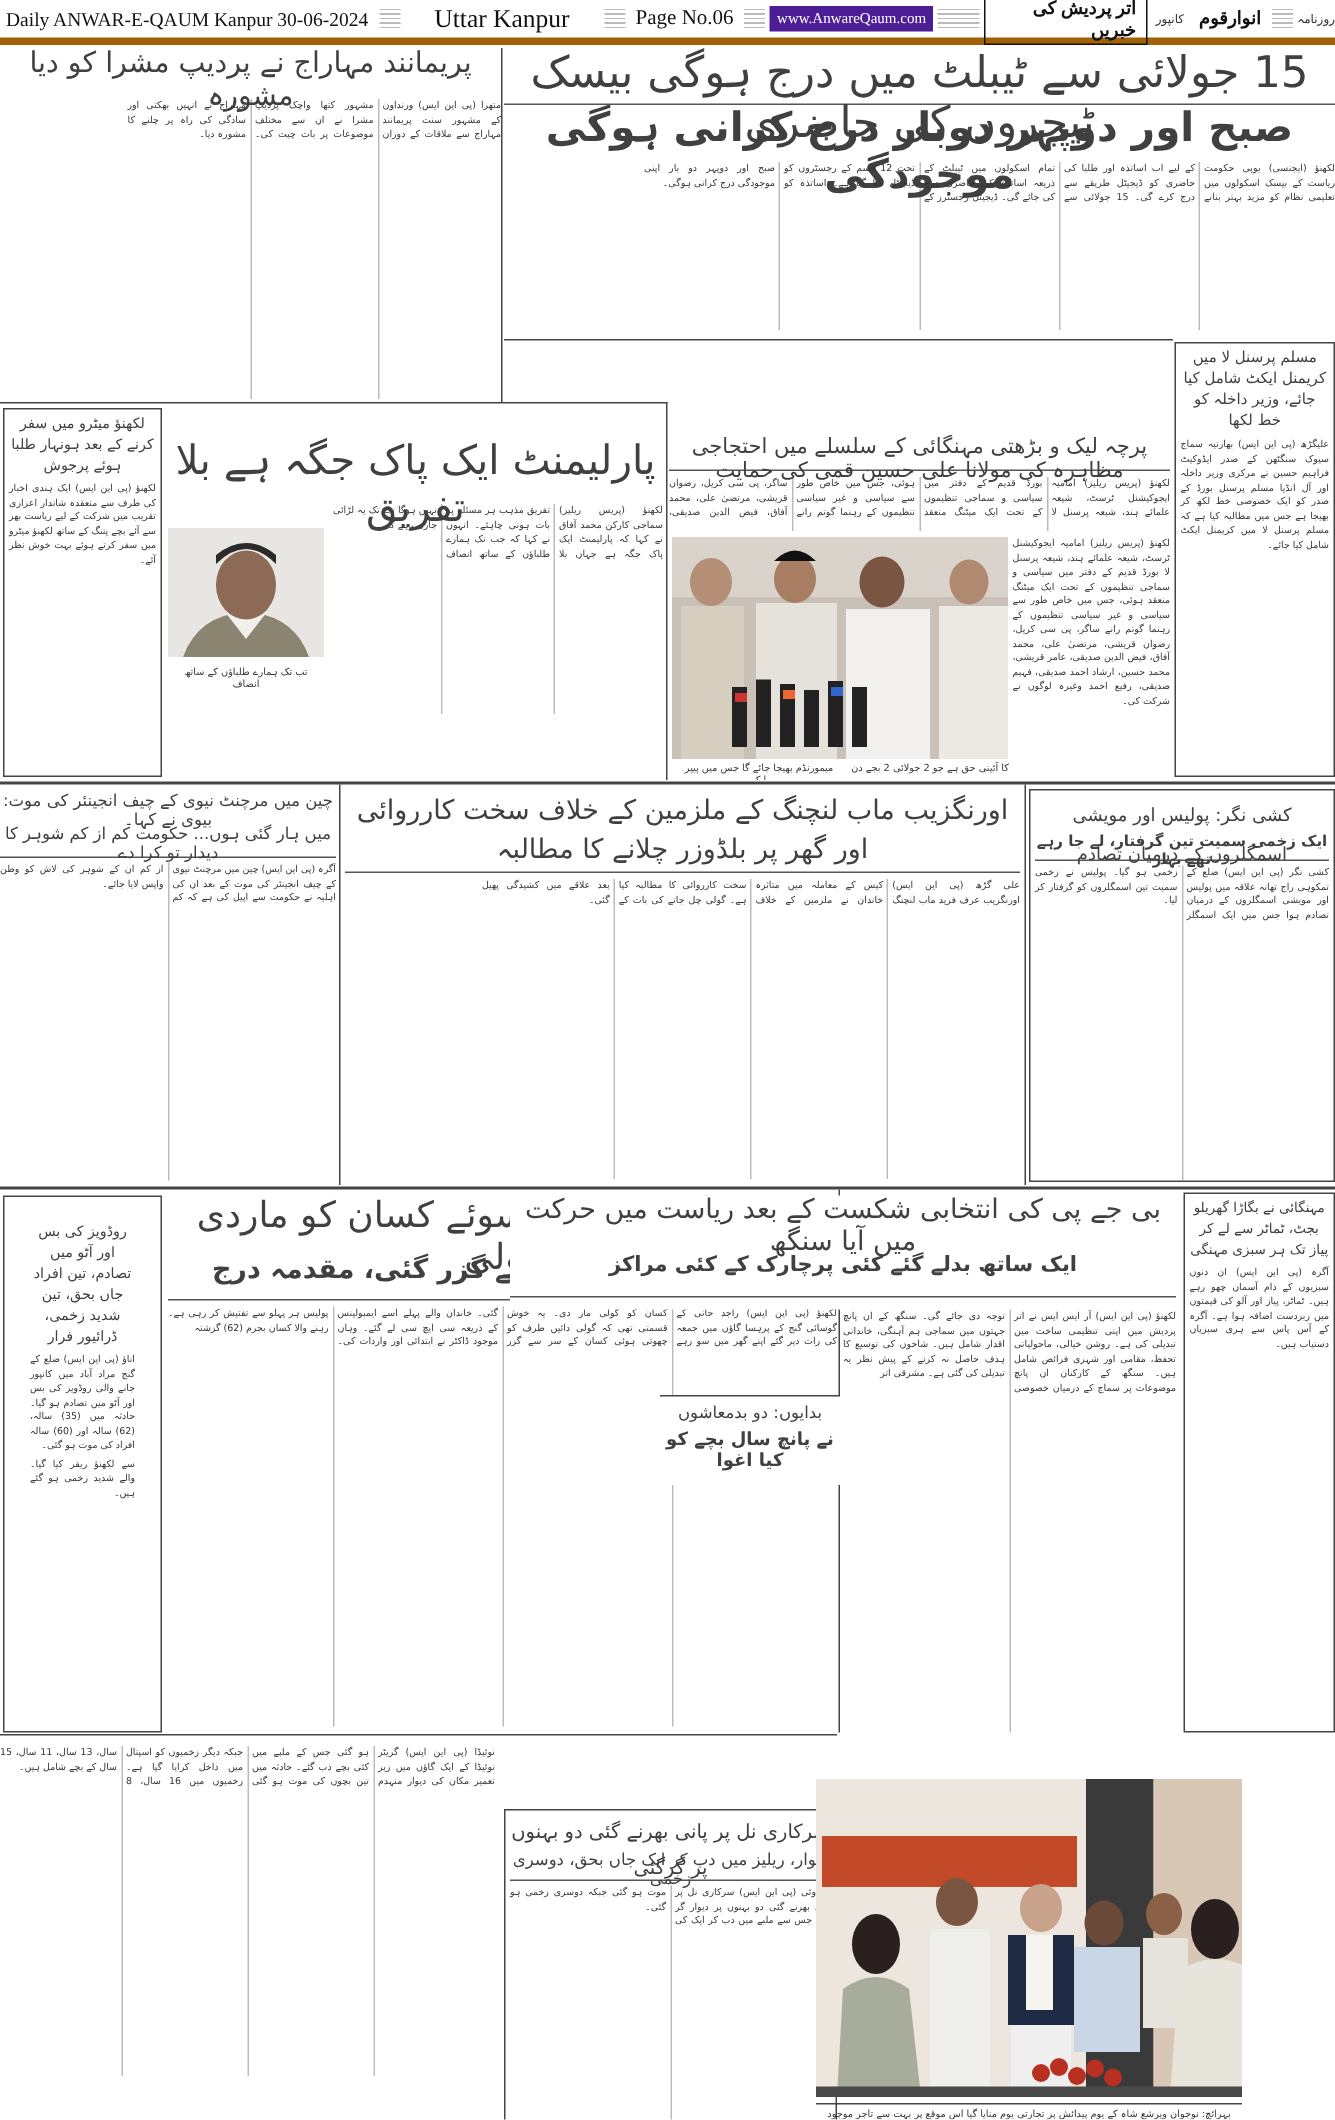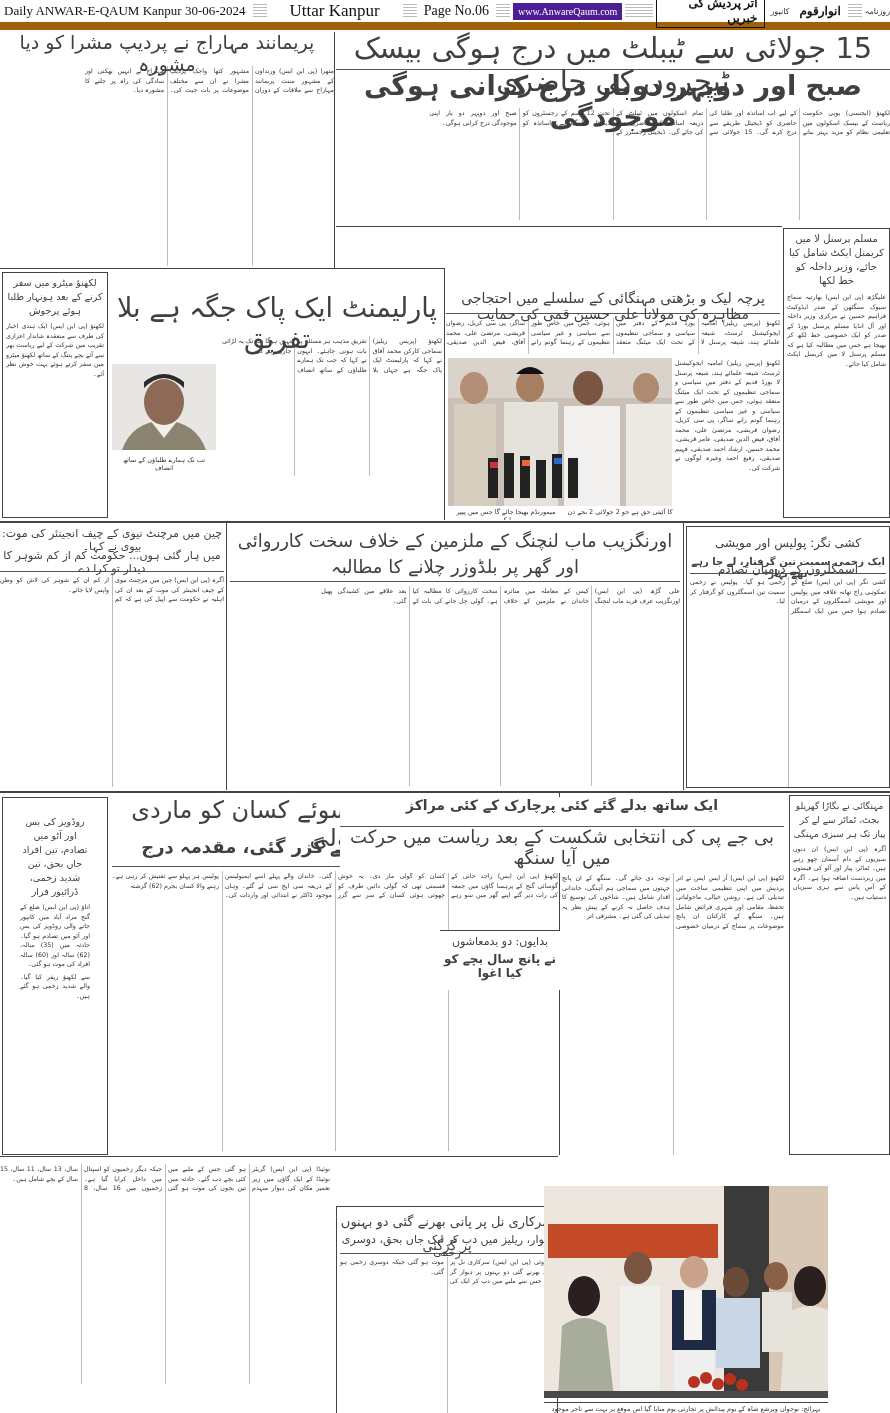--- a/index.html
+++ b/index.html
@@ -1,17 +1,17 @@
 <!DOCTYPE html>
 <html><head>
 <meta charset="utf-8">
 <style>
 *{box-sizing:border-box;margin:0;padding:0}
 body{width:890px;height:1413px;background:#fff;font-family:"DejaVu Sans",sans-serif;color:#111;position:relative;overflow:hidden}
-.hdr{position:absolute;left:0;top:0;width:890px;height:30px;background:#fff;border-bottom:8px solid #a16207;display:flex;align-items:center;font-family:"Liberation Serif",serif}
+.hdr{position:absolute;left:0;top:0;width:890px;height:30px;background:#fff;border-bottom:5px solid #a16207;display:flex;align-items:center;font-family:"Liberation Serif",serif}
 .hdr .en{font-size:13px;padding:0 4px;white-space:nowrap}
 .hdr .sep{flex:0 0 14px;height:14px;background:repeating-linear-gradient(#bbb 0 1px,#fff 1px 3px);margin:0 3px}
 .hdr .state{font-size:17px;padding:0 20px}
 .hdr .page{font-size:14px}
 .hdr .web{background:#4c1d95;color:#fff;font-size:10px;padding:3px 5px}
 .hdr .ur{font-size:12px;border:1.5px solid #111;padding:1px 6px;direction:rtl;font-weight:bold}
 .hdr .mast{font-size:12px;direction:rtl;font-weight:bold;padding:0 4px}
 .hdr .small{font-size:8px;direction:rtl;color:#333}
 .box{position:absolute;overflow:hidden;direction:rtl}
 .headline{direction:rtl;text-align:center;font-family:"DejaVu Sans",sans-serif;line-height:1.15;color:#404040}
@@ -60,21 +60,21 @@
 <div class="rule" style="left:0;top:268px;width:445px;height:1px"></div>
 
 <div class="box bordered" style="left:2px;top:272px;width:106px;height:246px;padding:3px">
   <div class="headline" style="font-size:9.5px;line-height:14px">لکھنؤ میٹرو میں سفر کرنے کے بعد ہونہار طلبا ہوئے پرجوش</div>
   <div class="body" style="margin-top:3px">لکھنؤ (پی این ایس) ایک ہندی اخبار کی طرف سے منعقدہ شاندار اعزازی تقریب میں شرکت کے لیے ریاست بھر سے آئے بچے پتنگ کے ساتھ لکھنؤ میٹرو میں سفر کرتے ہوئے بہت خوش نظر آئے۔</div>
 </div>
 
 <div class="box" style="left:112px;top:292px;width:330px;height:228px">
   <div class="headline" style="font-size:27px;height:40px">پارلیمنٹ ایک پاک جگہ ہے بلا تفریق</div>
   <div class="body" style="column-count:3;height:140px;width:220px;margin-top:4px;float:right">لکھنؤ (پریس ریلیز) سماجی کارکن محمد آفاق نے کہا کہ پارلیمنٹ ایک پاک جگہ ہے جہاں بلا تفریق مذہب ہر مسئلہ پر بات ہونی چاہئے۔ انہوں نے کہا کہ جب تک ہمارے طلباؤں کے ساتھ انصاف نہیں ہوگا تب تک یہ لڑائی جاری رہے گی۔</div>
-  <div style="float:left;width:104px;margin-top:32px">
+  <div style="float:left;width:104px;margin-top:20px">
     <svg width="104" height="86" viewBox="0 0 104 86">
       <rect width="104" height="86" fill="#e8e6e2"></rect>
       <path d="M10 86 Q20 58 52 56 Q84 58 94 86Z" fill="#8a8470"></path>
       <path d="M38 56 L52 74 L66 56Z" fill="#f0efea"></path>
       <ellipse cx="52" cy="38" rx="20" ry="23" fill="#8d6a55"></ellipse>
       <path d="M32 24 Q52 4 72 24 L72 18 Q52 2 32 18Z" fill="#2a2a2a"></path>
     </svg>
     <div class="cap">تب تک ہمارے طلباؤں کے ساتھ انصاف</div>
   </div>
 </div>
@@ -148,22 +148,22 @@
   <div class="headline" style="font-size:18px;font-weight:bold;height:30px;border-bottom:1px solid #555">گولی سر کے قریب سے گزر گئی، مقدمہ درج</div>
   <div class="body" style="column-count:4;height:280px;margin-top:4px">لکھنؤ (پی این ایس) راجد حانی کے گوسائی گنج کے پرہسا گاؤں میں جمعہ کی رات دیر گئے اپنے گھر میں سو رہے کسان کو گولی مار دی۔ یہ خوش قسمتی تھی کہ گولی دائیں طرف کو چھوتی ہوئی کسان کے سر سے گزر گئی۔ خاندان والے پہلے اسے ایمبولینس کے ذریعہ سی ایچ سی لے گئے۔ وہاں موجود ڈاکٹر نے ابتدائی اور واردات کی۔ پولیس ہر پہلو سے تفتیش کر رہی ہے۔ رہنے والا کسان بجرم (62) گزشتہ</div>
 </div>
 <div class="rule" style="left:559px;top:793px;width:1px;height:362px"></div>
 
 <div class="box" style="left:330px;top:797px;width:456px;height:128px;direction:rtl"></div>
 <div class="box" style="left:562px;top:797px;width:222px;height:358px">
   <div class="body" style="column-count:2;height:350px;margin-top:76px">لکھنؤ (پی این ایس) آر ایس ایس نے اتر پردیش میں اپنی تنظیمی ساخت میں تبدیلی کی ہے۔ روشن خیالی، ماحولیاتی تحفظ، مقامی اور شہری فرائض شامل ہیں۔ سنگھ کے کارکنان ان پانچ موضوعات پر سماج کے درمیان خصوصی توجہ دی جائے گی۔ سنگھ کے ان پانچ جہتوں میں سماجی ہم آہنگی، خاندانی اقدار شامل ہیں۔ شاخوں کی توسیع کا ہدف حاصل نہ کرنے کے پیش نظر یہ تبدیلی کی گئی ہے۔ مشرقی اتر</div>
 </div>
 <div class="box" style="left:340px;top:797px;width:444px;height:76px;background:#fff">
+  <div class="headline" style="font-size:18px;height:38px">بی جے پی کی انتخابی شکست کے بعد ریاست میں حرکت میں آیا سنگھ</div>
   <div class="headline" style="font-size:14px;font-weight:bold;height:30px;border-bottom:1px solid #555">ایک ساتھ بدلے گئے کئی پرچارک کے کئی مراکز</div>
-  <div class="headline" style="font-size:18px;height:38px">بی جے پی کی انتخابی شکست کے بعد ریاست میں حرکت میں آیا سنگھ</div>
 </div>
 
 <div class="box" style="left:440px;top:930px;width:120px;height:60px;background:#fff;border-top:1px solid #444">
   <div class="headline" style="font-size:11px;height:22px;line-height:22px">بدایوں: دو بدمعاشوں</div>
   <div class="headline" style="font-size:12px;font-weight:bold;height:22px">نے پانچ سال بچے کو کیا اغوا</div>
 </div>
 
 <div class="box bordered" style="left:789px;top:795px;width:101px;height:360px;padding:3px">
   <div class="headline" style="font-size:9px;line-height:14px">مہنگائی نے بگاڑا گھریلو بجٹ، ٹماٹر سے لے کر پیاز تک ہر سبزی مہنگی</div>
   <div class="body" style="margin-top:3px">آگرہ (پی این ایس) ان دنوں سبزیوں کے دام آسمان چھو رہے ہیں۔ ٹماٹر، پیاز اور آلو کی قیمتوں میں زبردست اضافہ ہوا ہے۔ آگرہ کے آس پاس سے ہری سبزیاں دستیاب ہیں۔</div>

